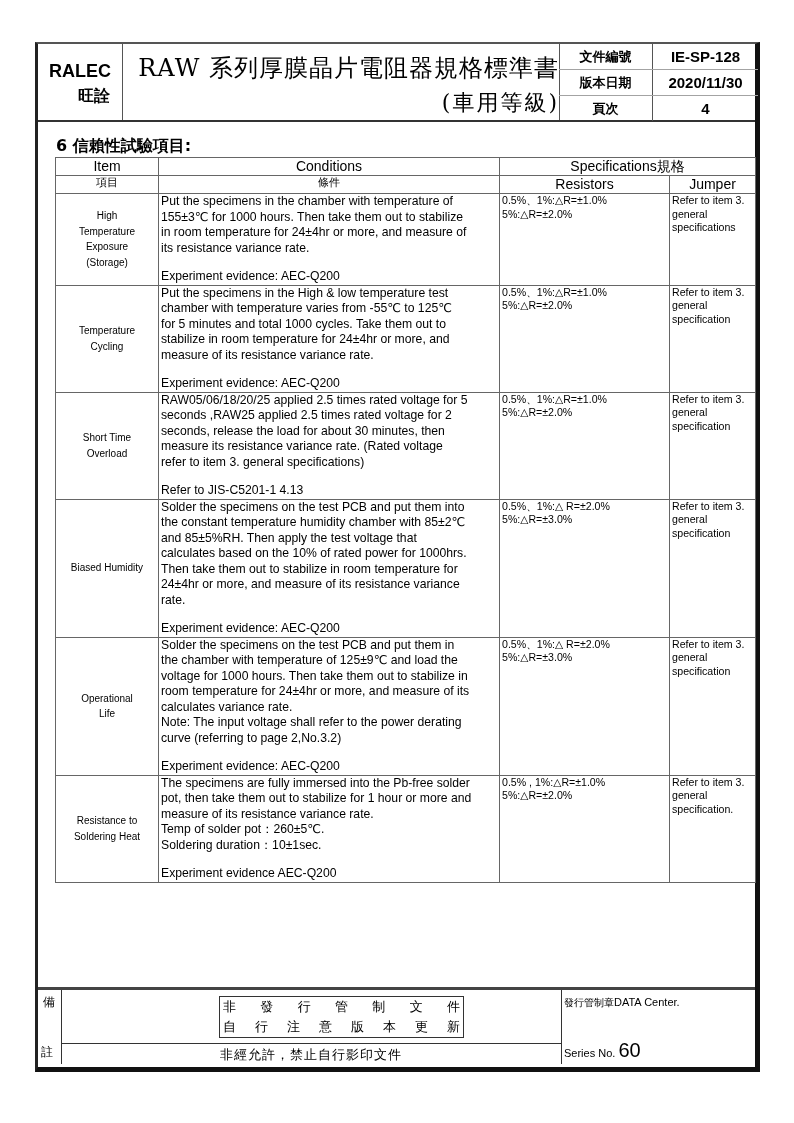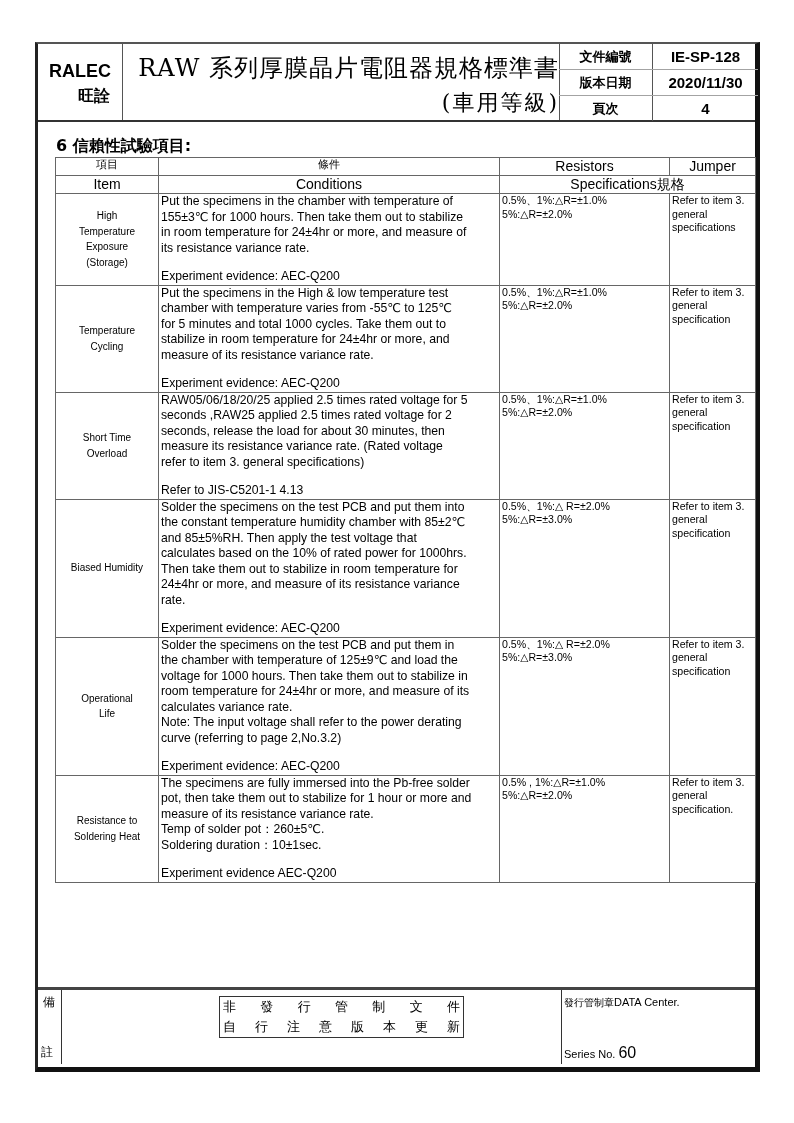--- a/index.html
+++ b/index.html
@@ -46,21 +46,21 @@
   .ftr .mid { position:absolute; left:23px; top:0; width:500px; height:74px; border-right:1px solid #333; }
   .ftr .stamp { position:absolute; left:158px; top:6px; width:237px; border:1px solid #333;
                 font-family:"DejaVu Serif", serif; font-size:13px; line-height:20px; padding:0 3px; }
   .ftr .stamp .ln { display:flex; justify-content:space-between; }
   .ftr .notice { position:absolute; left:0; top:53px; width:100%; height:21px; border-top:1px solid #333;
                  text-align:center; font-family:"DejaVu Serif", serif; font-size:13px; line-height:21px; letter-spacing:1px; }
   .ftr .right { position:absolute; left:524px; top:0; width:196px; height:74px; }
   .ftr .right .issue { position:absolute; left:2px; top:6px; font-size:11px; }
   .ftr .right .issue .zh { font-family:"DejaVu Serif", serif; font-size:10px;text-align:center; }
   .ftr .right .series { position:absolute; left:2px; bottom:2px; font-size:11px; }
-  .ftr .right .series .num { font-size:16px;text-align:right; }
+  .ftr .right .series .num { font-size:20px;text-align:right; }
 </style>
 </head>
 <body>
 
 <div class="frame">
 
   <div class="hdr">
     <div class="logo">
       <div class="en">RALEC</div>
       <div class="zh">旺詮</div>
@@ -89,29 +89,29 @@
 
   <table class="spec">
     <colgroup>
       <col style="width:103px">
         <col style="width:341px">
         <col style="width:170px">
         <col style="width:86px">
     </colgroup>
     <thead>
       <tr>
+        <th>Item</th>
+        <th>Conditions</th>
+        <th colspan="2">Specifications規格</th>
+      </tr>
+      <tr>
         <th class="zh">項目</th>
         <th class="zh">條件</th>
         <th>Resistors</th>
         <th>Jumper</th>
-      </tr>
-      <tr>
-        <th>Item</th>
-        <th>Conditions</th>
-        <th colspan="2">Specifications規格</th>
       </tr>
     </thead>
     <tbody>
 
       <tr>
         <td class="item">
           <span class="cond-line">High</span>
           <span class="cond-line">Temperature</span>
           <span class="cond-line">Exposure</span>
           <span class="cond-line">(Storage)</span>
@@ -285,20 +285,21 @@
           <span>自</span>
           <span>行</span>
           <span>注</span>
           <span>意</span>
           <span>版</span>
           <span>本</span>
           <span>更</span>
           <span>新</span>
         </div>
       </div>
+      <div class="notice">非經允許，禁止自行影印文件</div>
     </div>
     <div class="right">
       <div class="issue">
         <span class="zh">發行管制章</span><span>DATA Center.</span>
       </div>
       <div class="series">
         <span>Series No.</span>
         <span class="num">60</span>
       </div>
     </div>

